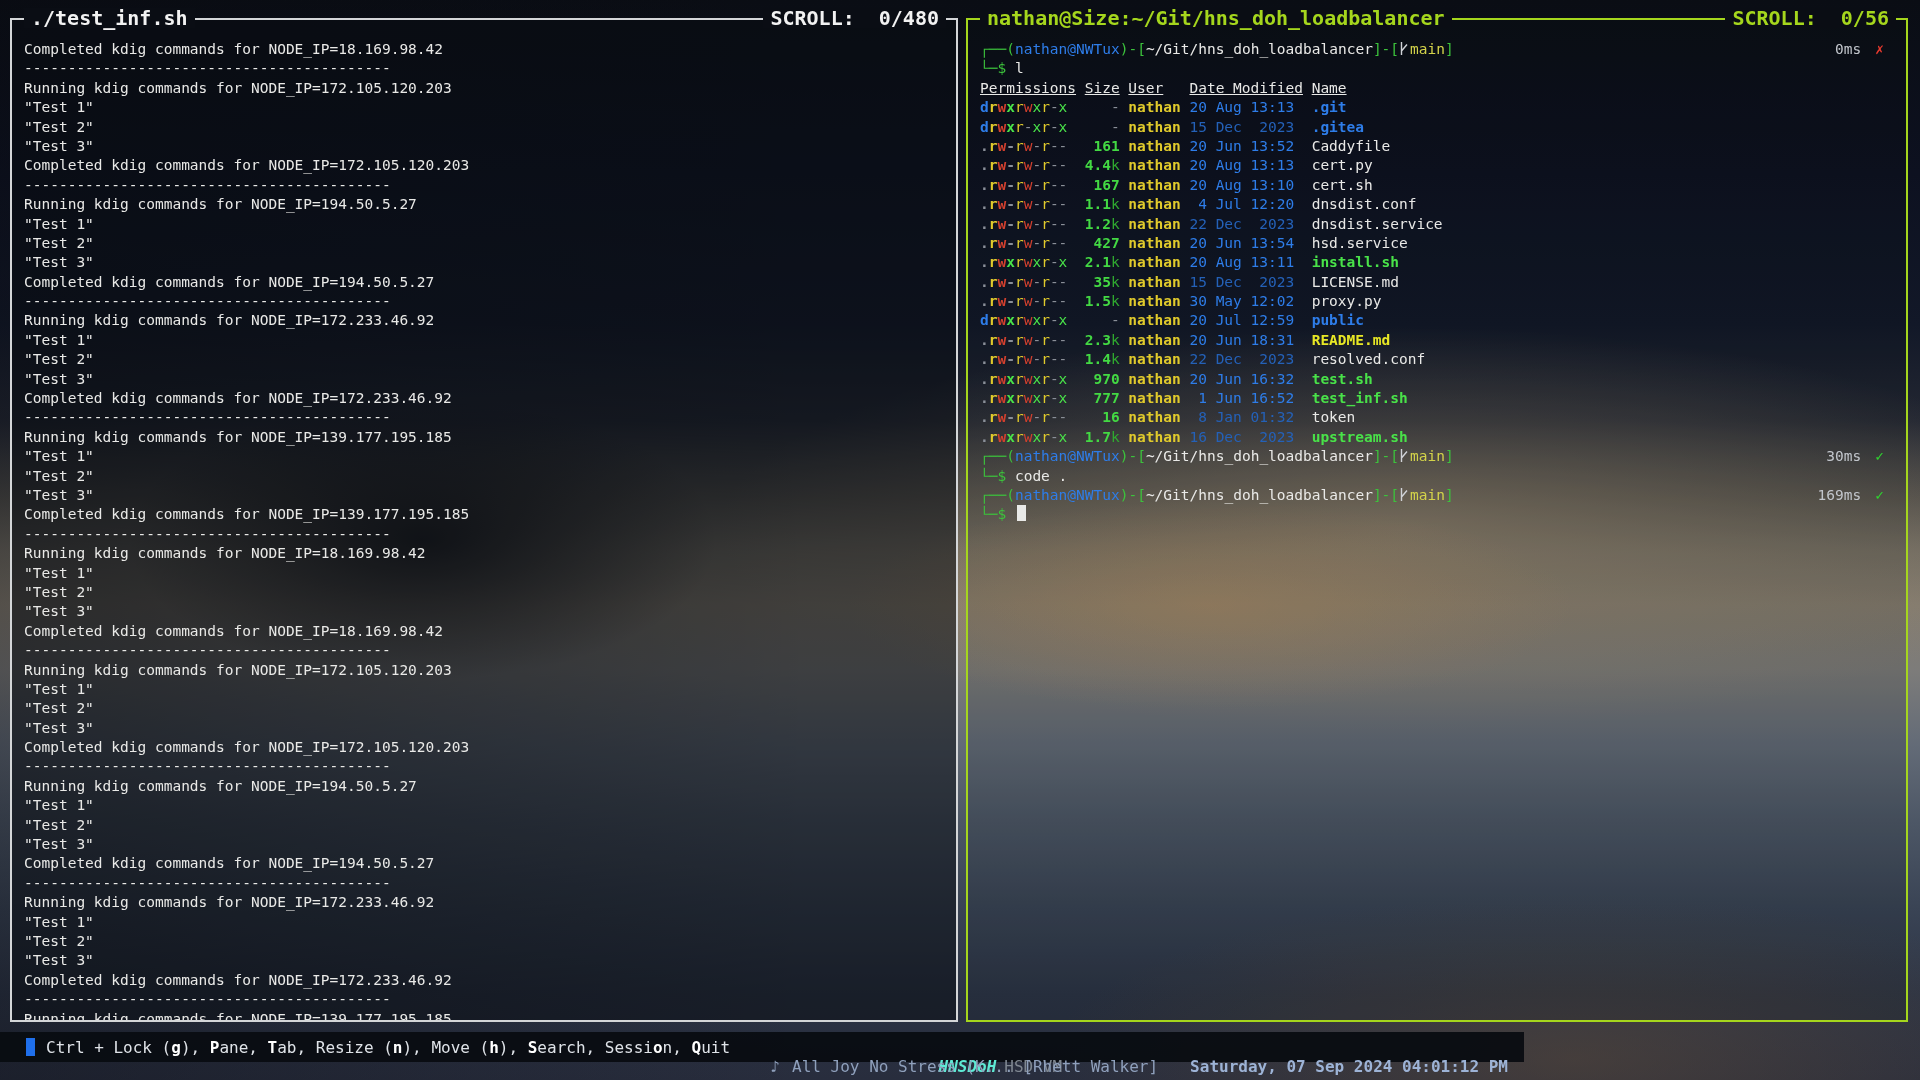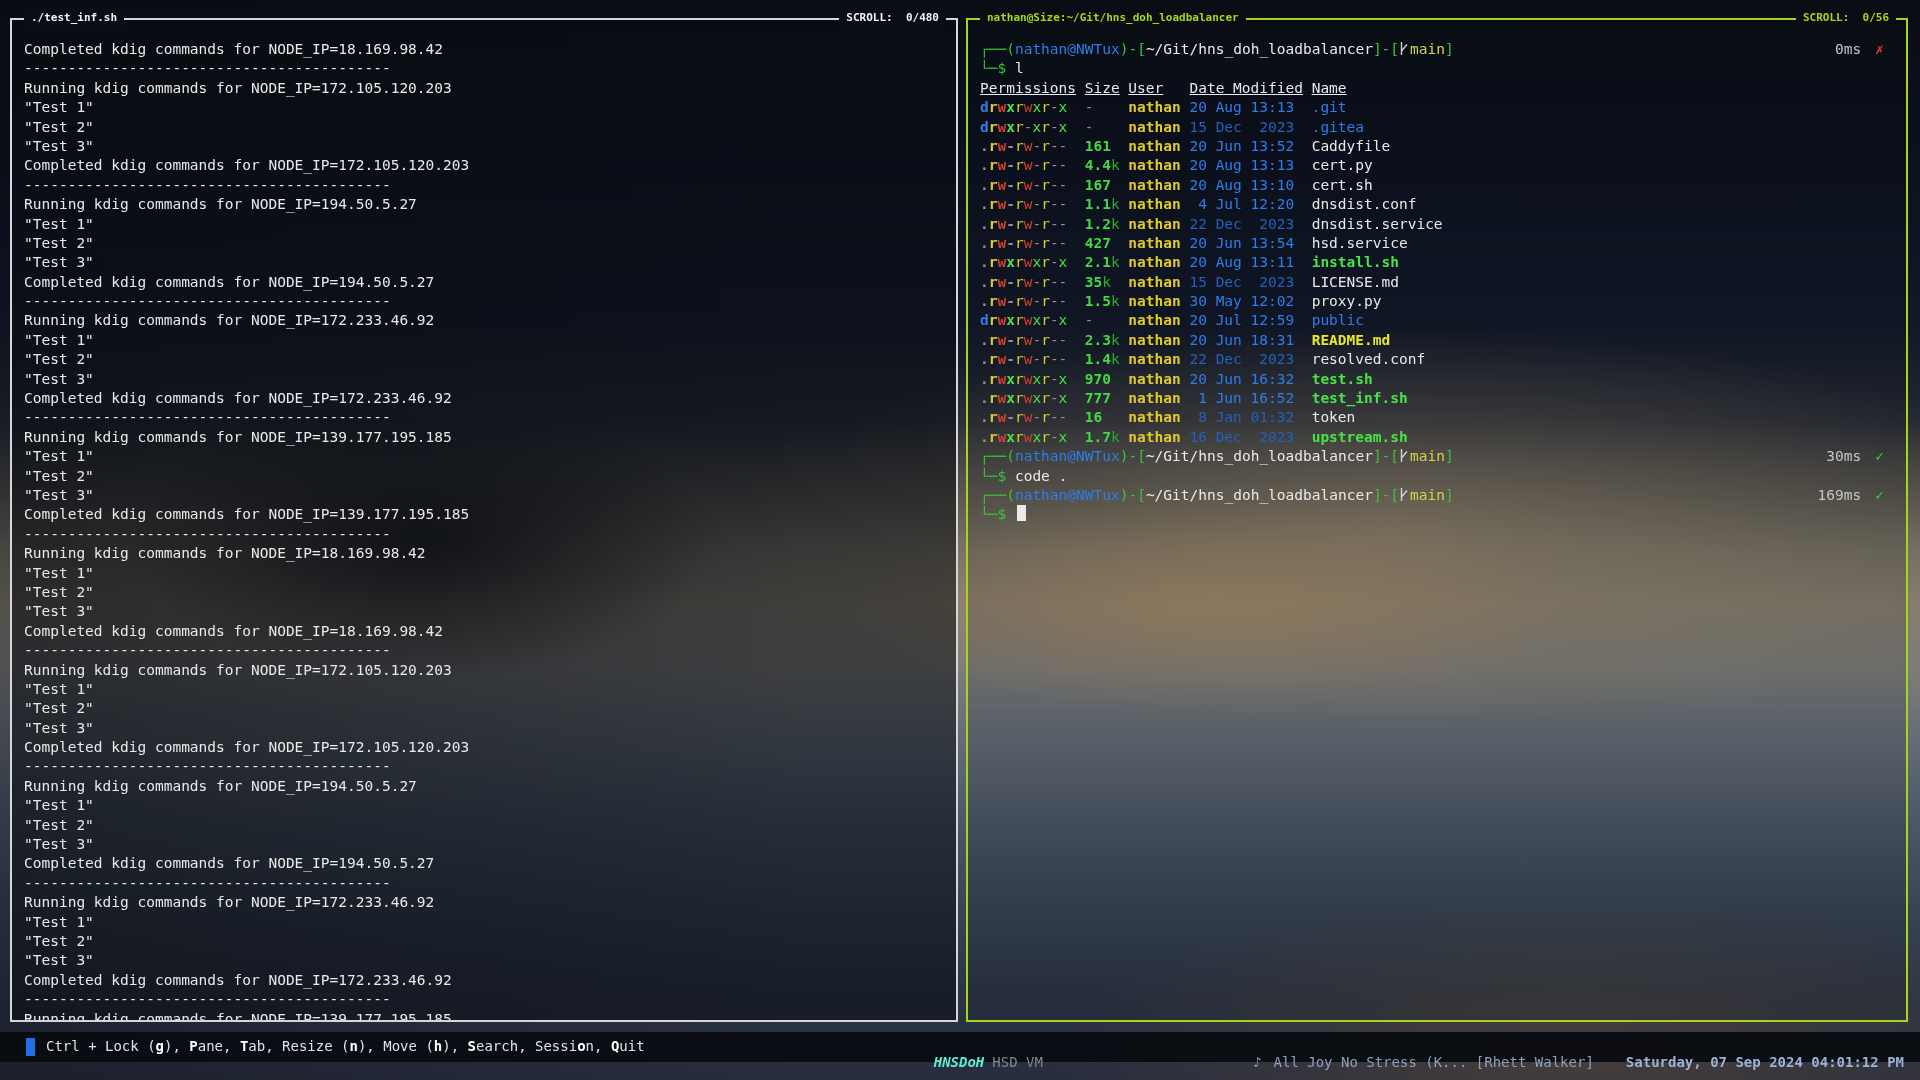--- a/index.html
+++ b/index.html
@@ -23,54 +23,54 @@
       radial-gradient(ellipse 950px 280px at 73% 49%, rgba(168,148,120,.50), rgba(168,148,120,0) 72%),
       radial-gradient(ellipse 700px 220px at 82% 98%, rgba(96,76,56,.50), rgba(96,76,56,0) 75%),
       linear-gradient(90deg, rgba(8,10,16,.38), rgba(8,10,16,0) 42%),
       linear-gradient(180deg,#0a0d14 0%,#0d1120 16%,#121828 30%,#232732 39%,#4e4c48 46%,
         #6f6a60 51%,#837b6e 56%,#7d7c7a 62%,#636b77 69%,#4d5766 76%,#3a4455 84%,#2c3445 92%,#282d3d 100%);
   }
   .pane{position:absolute;top:18px;height:1004px}
   .pane-left{left:10px;width:948px;border:2px solid var(--border-white);background:rgba(9,12,19,.55)}
   .pane-right{left:966px;width:942px;border:2px solid var(--green-border);background:rgba(10,12,16,.14)}
   .ptitle,.pscroll{position:absolute;top:-12px;padding:0 7px;font-weight:bold;
-                   font-size:11px;line-height:20px;background:#0a0d14;white-space:pre}
+                   font-size:20px;line-height:20px;background:#0a0d14;white-space:pre}
   .ptitle{left:12px}.pscroll{right:10px}
   .ptitle.lt,.pscroll.lt{color:#f2f2f2}
   .ptitle.rt,.pscroll.rt{color:var(--green-border)}
   .content{position:absolute;inset:0;padding:20px 12px;font-size:14.5px;line-height:19.4px;
            color:var(--text);white-space:pre;overflow:hidden}
   .line{position:relative;height:19.4px}
   
   .pg{color:var(--prompt-green)} .pu{color:var(--blue)} .pp{color:var(--text)}
   .pb{color:var(--branch-yellow)}
   .timer{position:absolute;right:10px;top:0;color:var(--timer-gray)}
   .okmark{color:var(--check-green);font-weight:bold;margin-left:14px}
   .failmark{color:var(--x-red);font-weight:bold;margin-left:14px}
   .cursor{display:inline-block;width:9px;height:16px;background:#e9e9e7;vertical-align:-2px;margin-left:2px}
   
   .col{display:inline-block;margin-right:1ch;vertical-align:top}
-  .col-perms{width:11ch}.col-size{width:4ch;text-align:left}
+  .col-perms{width:11ch}.col-size{width:4ch;text-align:right}
   .col-user{width:6ch}.col-date{width:13ch}
   .hdr .u{text-decoration:underline}
   .p-d{color:var(--blue)} .p-r{color:var(--yellow)} .p-w{color:var(--red)}
   .p-x{color:var(--green-exec)} .p-dim{color:var(--gray)} .p-b{font-weight:bold}
   .size-num{color:var(--green-size);font-weight:bold}
   .size-unit{color:var(--green-size-dim)}
   .size-none{color:var(--gray)}
   .user{color:var(--yellow);font-weight:bold}
   .date{color:var(--date-blue)} .date-old{color:var(--date-blue-dim)}
-  .n-dir{color:var(--blue);font-weight:normal}
+  .n-dir{color:var(--blue);font-weight:bold}
   .n-exec{color:var(--green-exec);font-weight:bold}
   .n-readme{color:var(--readme-yellow);font-weight:bold;}
   .n-file{color:var(--text)}
   .branch-svg{display:inline-block;vertical-align:-2px;margin-right:2px}
   
-  .statusbar{position:absolute;left:0;top:1032px;width:1920px;height:30px;
-             background:rgba(9,12,17,.94);font-size:14px;color:#dfe3e8}
+  .statusbar{position:absolute;left:0;top:1032px;width:1524px;height:30px;
+             background:rgba(9,12,17,.94);font-size:16px;color:#dfe3e8}
   .mode-block{position:absolute;left:26px;top:6px;width:9px;height:18px;background:var(--accent-blue)}
   .hints{position:absolute;left:46px;top:6px;white-space:pre}
   .hints .key{font-weight:bold;color:#ffffff}
   .session{position:absolute;left:900px;top:6px;white-space:pre}
   .sess-name{font-weight:bold;font-style:italic;color:#5eead4;margin-right:8px}
   .host{color:#7f8791}
   .right-group{position:absolute;right:16px;top:6px;white-space:pre;color:var(--music-slate)}
   .music-icon{margin-right:12px}
   .clock{font-weight:bold;color:var(--clock-slate);margin-left:32px}
 </style>

